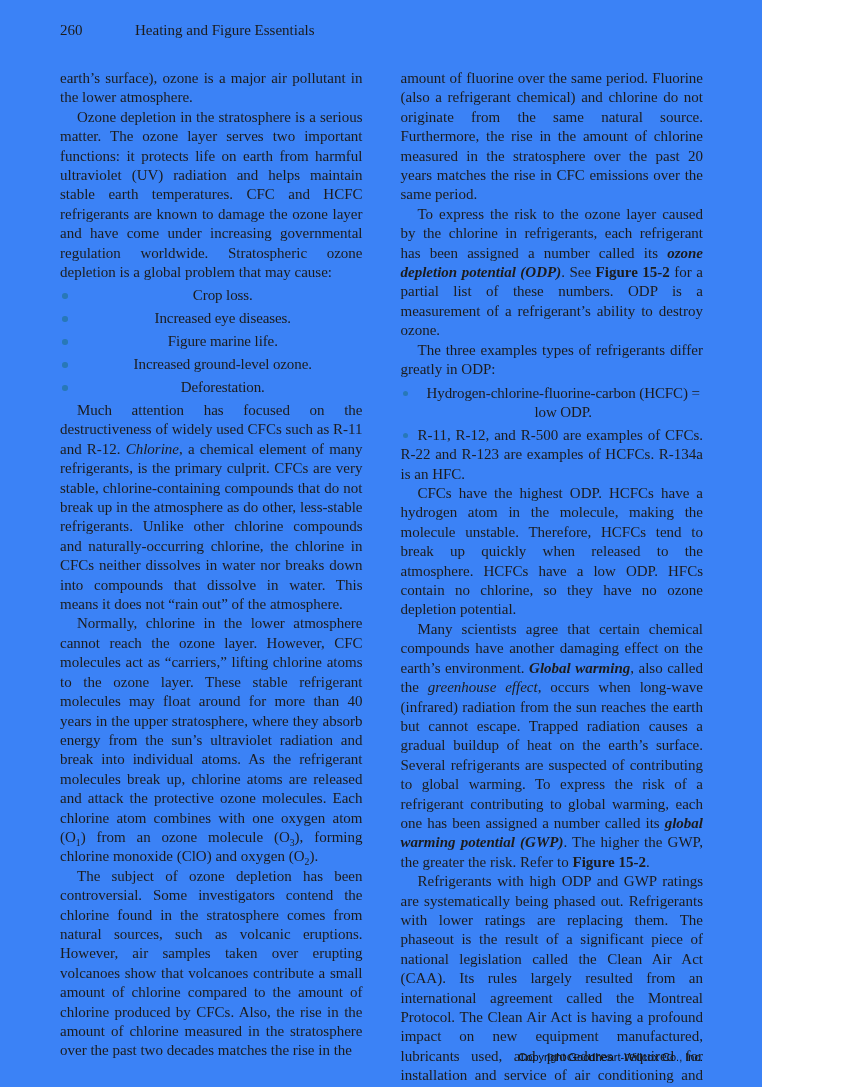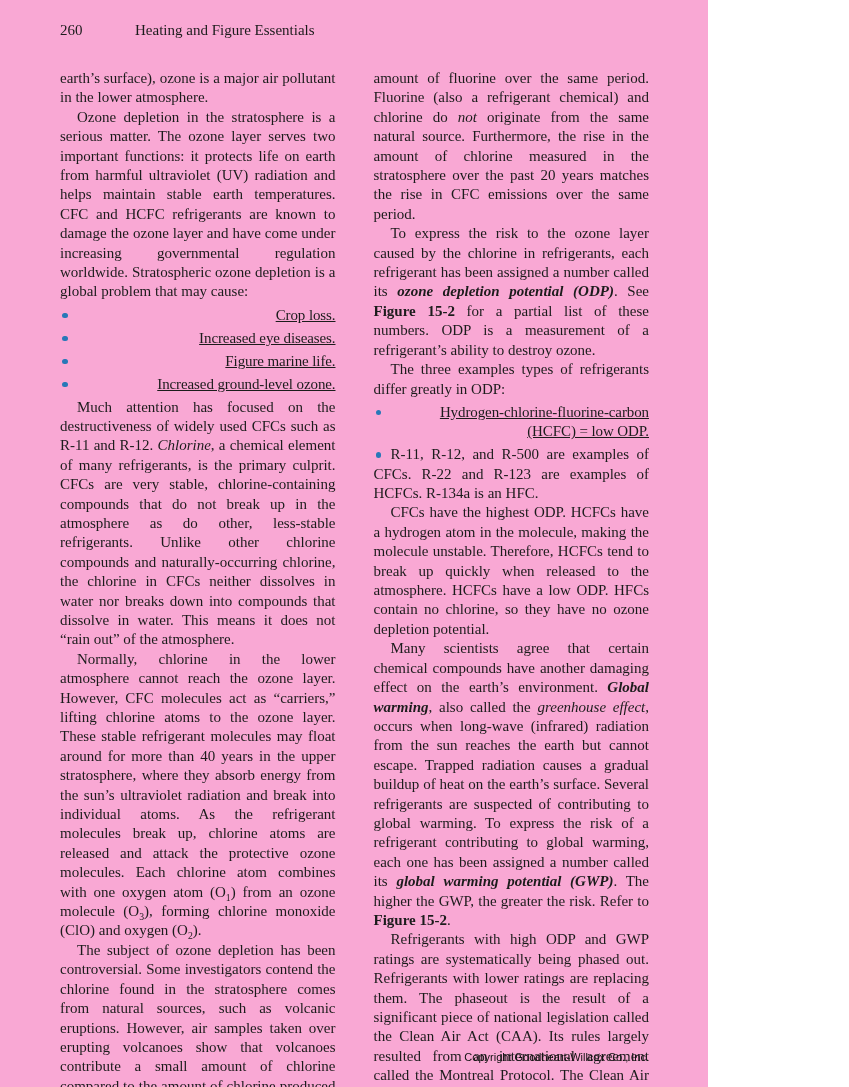--- a/index.html
+++ b/index.html
@@ -1,22 +1,22 @@
 <!DOCTYPE html>
 <html lang="en" style="--accent: #2878b8;"><head>
 <meta charset="utf-8">
 <style>
   :root { --accent: #2878b8; --ink: #1c1c1c; }
   * { box-sizing: border-box; }
   html, body { margin: 0; padding: 0; background: #ffffff; }
   .page {
     position: relative;
-    width: 708px;
+    width: 762px;
     height: 1087px;
-    background: #f9a8d4;
+    background: #3b82f6;
     font-family: "Liberation Serif", "DejaVu Serif", serif;
     color: var(--ink);
     overflow: hidden;
   }
   .header {
     position: absolute;
     top: 22px;
     left: 60px;
     right: 59px;
     display: flex;
@@ -45,23 +45,22 @@
   p.indent { text-indent: 17px; }
   ul.bullets {
     margin: 4px 0 3px 0;
     padding: 0;
     list-style: none;
   }
   ul.bullets li {
     position: relative;
     padding-left: 23px;
     margin: 3.5px 0;
-    text-align: right;
+    text-align: center;
     letter-spacing: -0.1px;
-    text-decoration: underline;
   }
   .dot {
     position: absolute;
     left: 2px;
     top: 7px;
     width: 5.5px;
     height: 5.5px;
     border-radius: 50%;
     background: var(--accent);
   }
@@ -85,27 +84,28 @@
   </div>
   <div class="content">
     <div class="column">
         <p class="para">earth’s surface), ozone is a major air pollutant in the lower atmosphere.</p>
         <p class="para indent">Ozone depletion in the stratosphere is a serious matter. The ozone layer serves two important functions: it protects life on earth from harmful ultraviolet (UV) radiation and helps maintain stable earth temperatures. CFC and HCFC refrigerants are known to damage the ozone layer and have come under increasing governmental regulation worldwide. Stratospheric ozone depletion is a global problem that may cause:</p>
         <ul class="bullets">
           <li><span class="dot"></span><span>Crop loss.</span></li>
           <li><span class="dot"></span><span>Increased eye diseases.</span></li>
           <li><span class="dot"></span><span>Figure marine life.</span></li>
           <li><span class="dot"></span><span>Increased ground-level ozone.</span></li>
+          <li><span class="dot"></span><span>Deforestation.</span></li>
         </ul>
         <p class="para indent">Much attention has focused on the destructiveness of widely used CFCs such as R-11 and R-12. <span style="font-style: italic;">Chlorine</span>, a chemical element of many refrigerants, is the primary culprit. CFCs are very stable, chlorine-containing compounds that do not break up in the atmosphere as do other, less-stable refrigerants. Unlike other chlorine compounds and naturally-occurring chlorine, the chlorine in CFCs neither dissolves in water nor breaks down into compounds that dissolve in water. This means it does not “rain out” of the atmosphere.</p>
         <p class="para indent">Normally, chlorine in the lower atmosphere cannot reach the ozone layer. However, CFC molecules act as “carriers,” lifting chlorine atoms to the ozone layer. These stable refrigerant molecules may float around for more than 40 years in the upper stratosphere, where they absorb energy from the sun’s ultraviolet radiation and break into individual atoms. As the refrigerant molecules break up, chlorine atoms are released and attack the protective ozone molecules. Each chlorine atom combines with one oxygen atom (O<sub>1</sub>) from an ozone molecule (O<sub>3</sub>), forming chlorine monoxide (ClO) and oxygen (O<sub>2</sub>).</p>
         <p class="para indent">The subject of ozone depletion has been controversial. Some investigators contend the chlorine found in the stratosphere comes from natural sources, such as volcanic eruptions. However, air samples taken over erupting volcanoes show that volcanoes contribute a small amount of chlorine compared to the amount of chlorine produced by CFCs. Also, the rise in the amount of chlorine measured in the stratosphere over the past two decades matches the rise in the</p>
       </div>
     <div class="column">
-        <p class="para">amount of fluorine over the same period. Fluorine (also a refrigerant chemical) and chlorine do <span style="font-style: italic;">not</span> originate from the same natural source. Furthermore, the rise in the amount of chlorine measured in the stratosphere over the past 20 years matches the rise in CFC emissions over the same period.</p>
+        <p class="para">amount of fluorine over the same period. Fluorine (also a refrigerant chemical) and chlorine do <span style="">not</span> originate from the same natural source. Furthermore, the rise in the amount of chlorine measured in the stratosphere over the past 20 years matches the rise in CFC emissions over the same period.</p>
         <p class="para indent">To express the risk to the ozone layer caused by the chlorine in refrigerants, each refrigerant has been assigned a number called its <span style="font-style: italic; font-weight: bold;">ozone depletion potential (ODP)</span>. See <span style="font-weight: bold;">Figure 15-2</span> for a partial list of these numbers. ODP is a measurement of a refrigerant’s ability to destroy ozone.</p>
         <p class="para indent">The three examples types of refrigerants differ greatly in ODP:</p>
         <ul class="bullets">
           <li><span class="dot"></span><span>Hydrogen-chlorine-fluorine-carbon (HCFC) = low ODP.</span></li>
           <li><span class="dot"></span></li>
         </ul>
         <p class="para indent">R-11, R-12, and R-500 are examples of CFCs. R-22 and R-123 are examples of HCFCs. R-134a is an HFC.</p>
         <p class="para indent">CFCs have the highest ODP. HCFCs have a hydrogen atom in the molecule, making the molecule unstable. Therefore, HCFCs tend to break up quickly when released to the atmosphere. HCFCs have a low ODP. HFCs contain no chlorine, so they have no ozone depletion potential.</p>
         <p class="para indent">Many scientists agree that certain chemical compounds have another damaging effect on the earth’s environment. <span style="font-style: italic; font-weight: bold;">Global warming</span>, also called the <span style="font-style: italic;">greenhouse effect</span>, occurs when long-wave (infrared) radiation from the sun reaches the earth but cannot escape. Trapped radiation causes a gradual buildup of heat on the earth’s surface. Several refrigerants are suspected of contributing to global warming. To express the risk of a refrigerant contributing to global warming, each one has been assigned a number called its <span style="font-style: italic; font-weight: bold;">global warming potential (GWP)</span>. The higher the GWP, the greater the risk. Refer to <span style="font-weight: bold;">Figure 15-2</span>.</p>
         <p class="para indent">Refrigerants with high ODP and GWP ratings are systematically being phased out. Refrigerants with lower ratings are replacing them. The phaseout is the result of a significant piece of national legislation called the Clean Air Act (CAA). Its rules largely resulted from an international agreement called the Montreal Protocol. The Clean Air Act is having a profound impact on new equipment manufactured, lubricants used, and procedures required for installation and service of air conditioning and refrigeration systems.</p>

